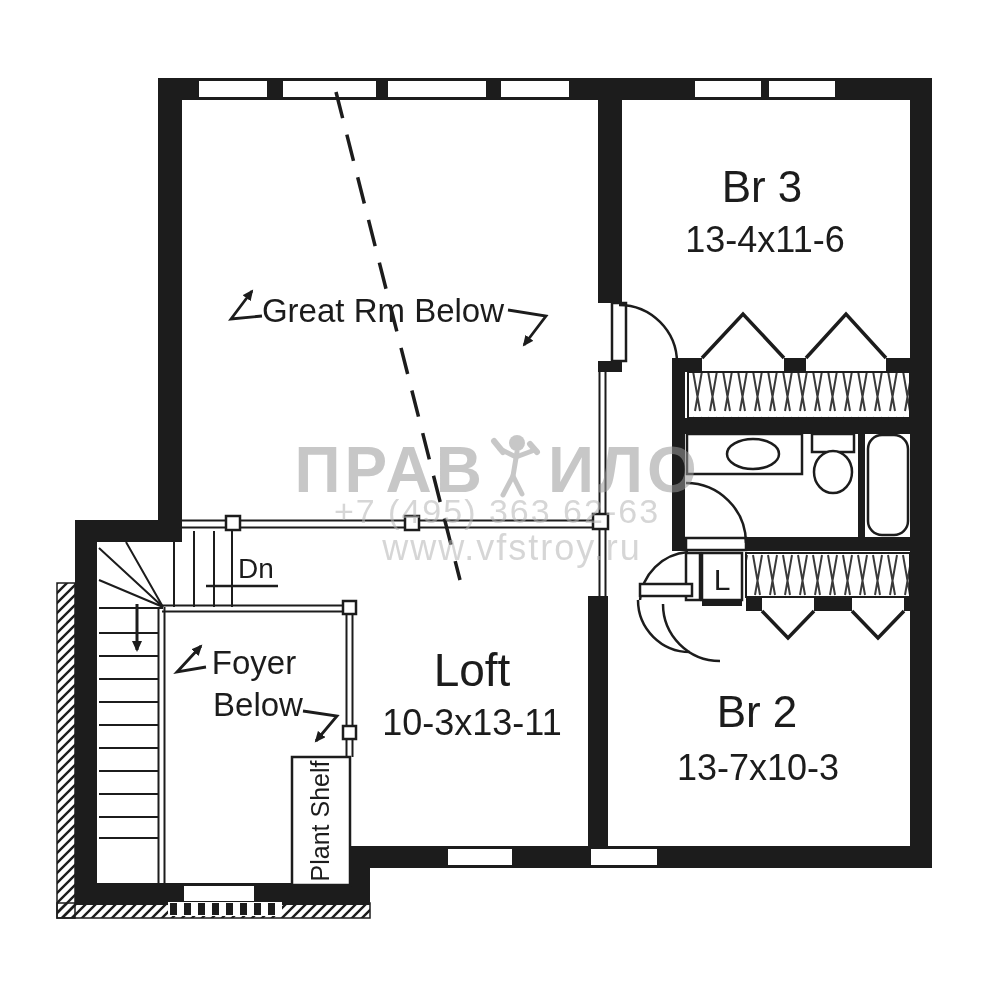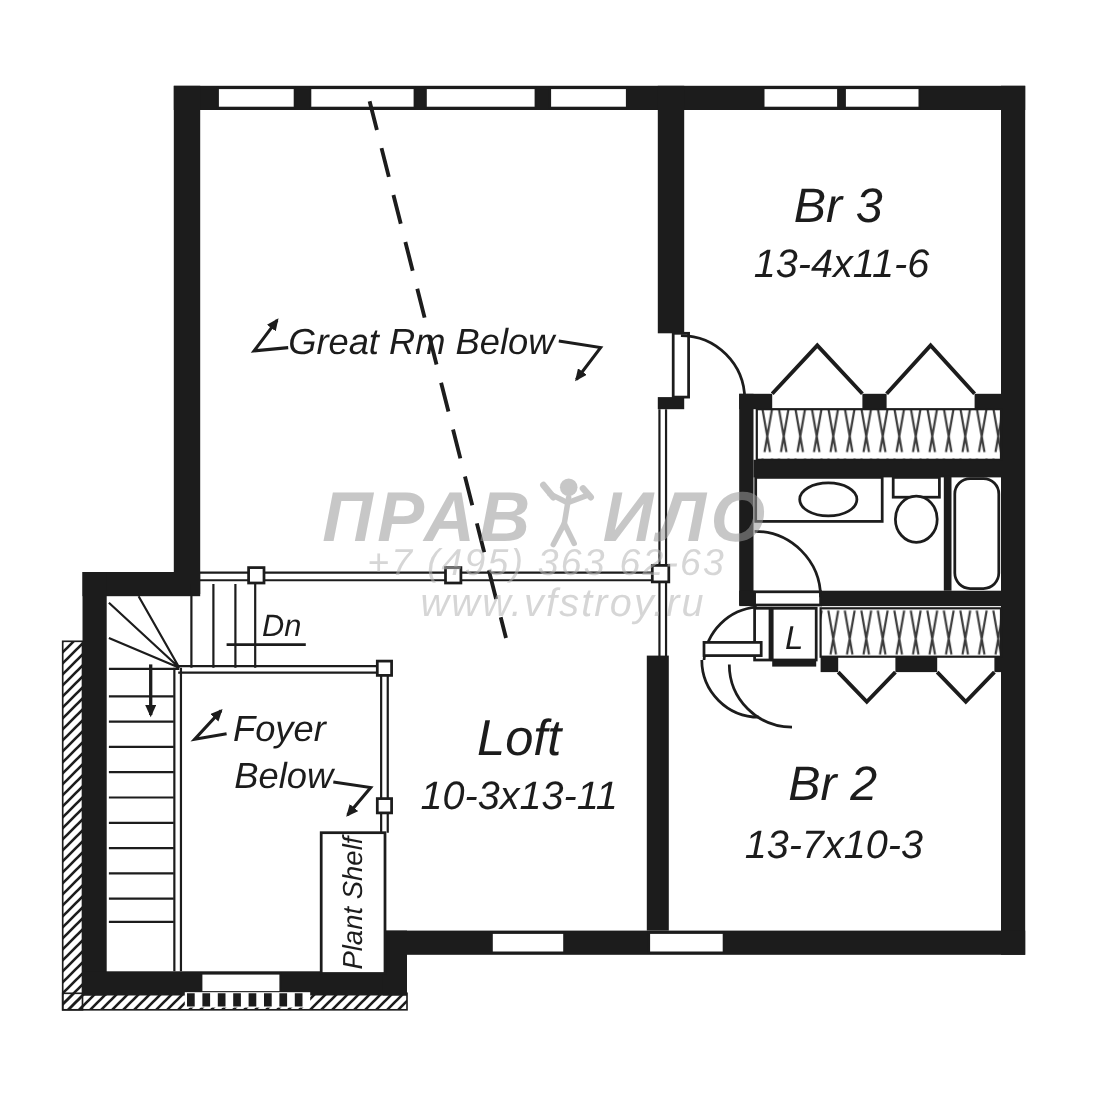--- a/index.html
+++ b/index.html
@@ -1,17 +1,17 @@
 <!DOCTYPE html>
 <html><head>
 <meta charset="utf-8">
 <style>
   html,body{margin:0;padding:0;background:#ffffff;}
   .canvas{position:relative;width:1000px;height:1000px;background:#ffffff;overflow:hidden;
-          font-family:"Liberation Sans",sans-serif;font-style:italic;}
+          font-family:"Liberation Sans",sans-serif;}
   svg{position:absolute;left:0;top:0;}
   text{font-family:"Liberation Sans",sans-serif;fill:#1c1c1c;}
   .room-name{font-size:44px;}
   .room-dims{font-size:36px;}
   .loft-name{font-size:46px;}
   .note{font-size:33px;}
   .small-note{font-size:28px;}
   .linen{font-size:30px;}
   .shelf{font-size:25px;}
   .wm-brand{font-size:64px;font-weight:bold;letter-spacing:4px;fill:#9b9b9b;}

